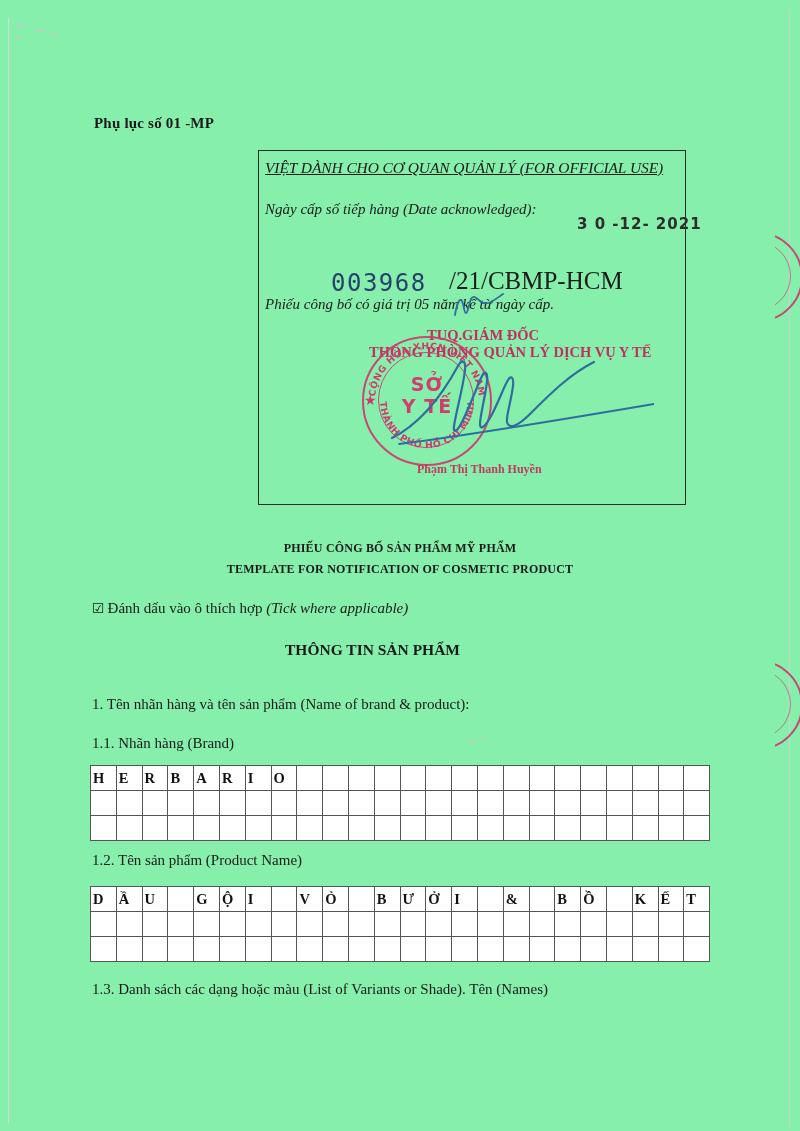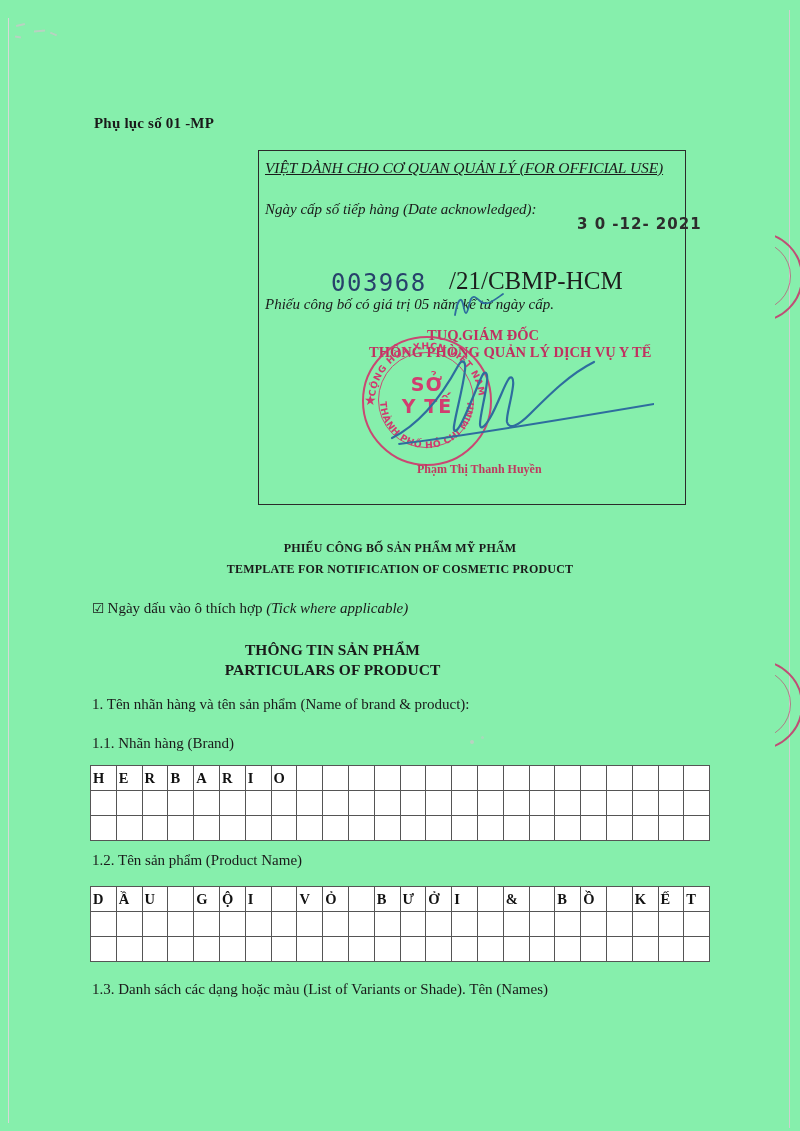--- a/index.html
+++ b/index.html
@@ -276,20 +276,21 @@
     margin-right: 3px;
   }
   .tick-em { font-style: italic; }
 
   .sec-title {
     position: absolute;
     left: 0; width: 665px;
     text-align: center;
     font-weight: bold;
     font-size: 15.5px;
+    padding-left: 40px;
   }
   .s-vn { top: 641px; }
   .s-en { top: 661px; }
 
   .field-label {
     position: absolute;
     left: 92px;
     font-size: 15px;
     white-space: nowrap;
   }
@@ -412,25 +413,24 @@
       </g>
     </svg>
 
     <div class="signer-name">Phạm Thị Thanh Huyền</div>
   </div>
 
   <div class="doc-title t-vn">PHIẾU CÔNG BỐ SẢN PHẨM MỸ PHẨM</div>
   <div class="doc-title t-en">TEMPLATE FOR NOTIFICATION OF COSMETIC PRODUCT</div>
 
   <div class="tick-line">
-    <span class="tick-box">☑</span><span>Ngày dấu vào ô thích hợp</span><span>&nbsp;</span><span class="tick-em">(Tick where applicable)</span>
+    <span class="tick-box">☑</span><span>Đánh dấu vào ô thích hợp</span><span>&nbsp;</span><span class="tick-em">(Tick where applicable)</span>
   </div>
 
   <div class="sec-title s-vn">THÔNG TIN SẢN PHẨM</div>
-  <div class="sec-title s-en">PARTICULARS OF PRODUCT</div>
 
   <div class="field-label lb1">1. Tên nhãn hàng và tên sản phẩm (Name of brand &amp; product):</div>
   <div class="field-label lb11">1.1. Nhãn hàng (Brand)</div>
   <div class="field-label lb12">1.2. Tên sản phẩm (Product Name)</div>
   <div class="field-label lb13">1.3. Danh sách các dạng hoặc màu (List of Variants or Shade). Tên (Names)</div>
 
   <div class="grid grid-brand" id="grid-brand">
       <div class="grid-row">
         <div class="grid-cell">H</div>
         <div class="grid-cell">E</div>

